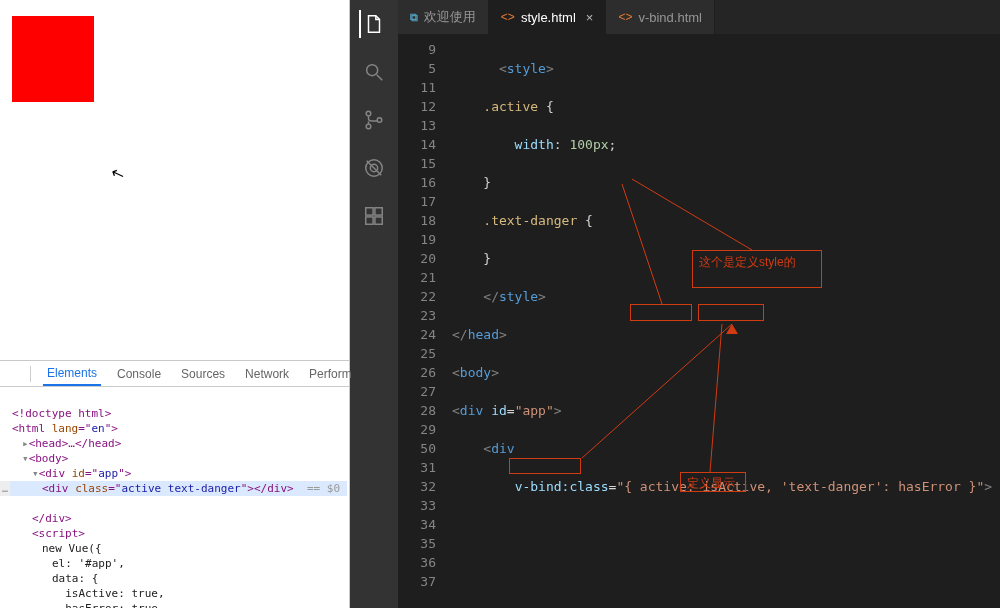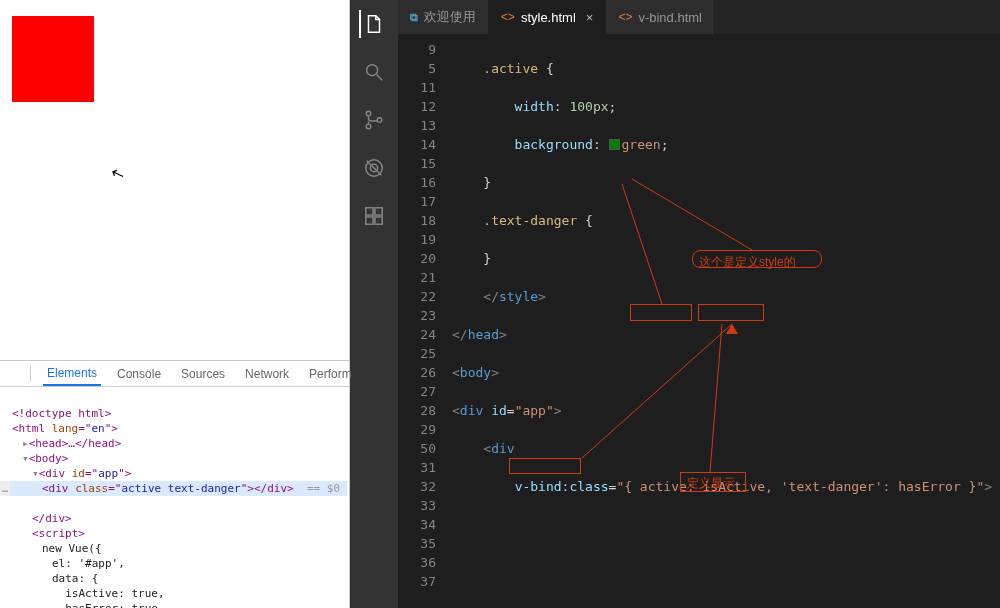--- a/index.html
+++ b/index.html
@@ -344,23 +344,23 @@
           <div>50</div>
           <div>31</div>
           <div>32</div>
           <div>33</div>
           <div>34</div>
           <div>35</div>
           <div>36</div>
           <div>37</div>
         </div>
       <div class="code" id="code">
+<div class="code-line">      <span class="c-tag">&lt;</span><span class="c-el">style</span><span class="c-tag">&gt;</span></div>
 <div class="code-line">    <span class="c-sel">.active</span> <span class="c-text">{</span></div>
 <div class="code-line"><span class="c-prop">        width</span><span class="c-text">: </span><span class="c-num">100px</span><span class="c-text">;</span></div>
-<div class="code-line"><span class="c-prop">        background</span><span class="c-text">: </span><span class="color-swatch" style="background:green"></span><span class="c-str">green</span><span class="c-text">;</span></div>
 <div class="code-line">    <span class="c-text">}</span></div>
 <div class="code-line">    <span class="c-sel">.text-danger</span> <span class="c-text">{</span></div>
 <div class="code-line">    <span class="c-text">}</span></div>
 <div class="code-line">    <span class="c-tag">&lt;/</span><span class="c-el">style</span><span class="c-tag">&gt;</span></div>
 <div class="code-line"><span class="c-tag">&lt;/</span><span class="c-el">head</span><span class="c-tag">&gt;</span></div>
 <div class="code-line"><span class="c-tag">&lt;</span><span class="c-el">body</span><span class="c-tag">&gt;</span></div>
 <div class="code-line"><span class="c-tag">&lt;</span><span class="c-el">div </span><span class="c-attr">id</span><span class="c-text">=</span><span class="c-str">"app"</span><span class="c-tag">&gt;</span></div>
 <div class="code-line">    <span class="c-tag">&lt;</span><span class="c-el">div</span></div>
 <div class="code-line">        <span class="c-attr">v-bind:class</span><span class="c-text">=</span><span class="c-str">"{ </span><span class="c-str">active:</span><span class="c-str"> </span><span class="c-str">isActive</span><span class="c-str">, 'text-danger': hasError }"</span><span class="c-tag">&gt;</span></div>
 
@@ -372,21 +372,21 @@
 
 
 
 
 
 
 
 
 
         
-        <div class="anno anno-box" style="left:240px; top:216px; width:130px; height:18px;border-radius:8px;">
+        <div class="anno anno-box" style="left:240px; top:216px; width:130px; height:38px;">
           <span class="anno-label" style="left:6px; top:2px;">这个是定义style的</span>
         </div>
         <div class="anno anno-box" style="left:178px; top:270px; width:62px; height:17px;"></div>
         <div class="anno anno-box" style="left:246px; top:270px; width:66px; height:17px;"></div>
         <div class="anno anno-box" style="left:228px; top:438px; width:66px; height:20px;">
           <span class="anno-label" style="left:6px; top:1px;">定义显示</span>
         </div>
         <div class="anno anno-box" style="left:57px; top:424px; width:72px; height:16px;"></div>
 
         

